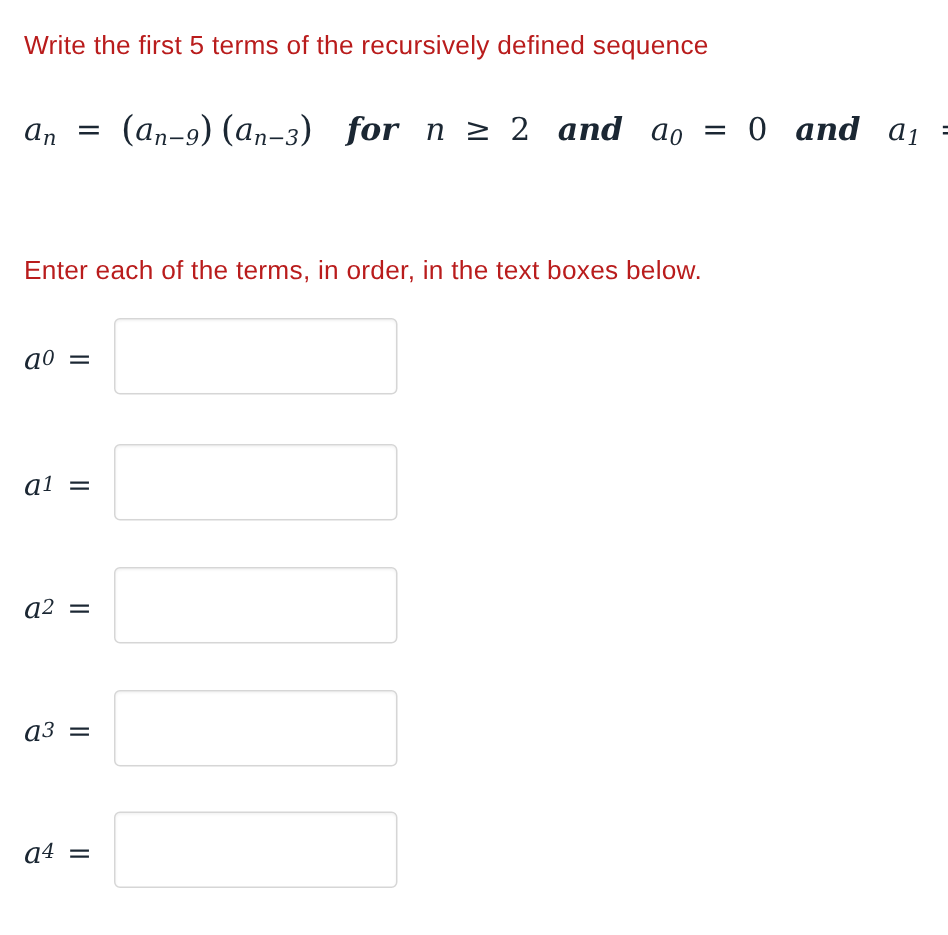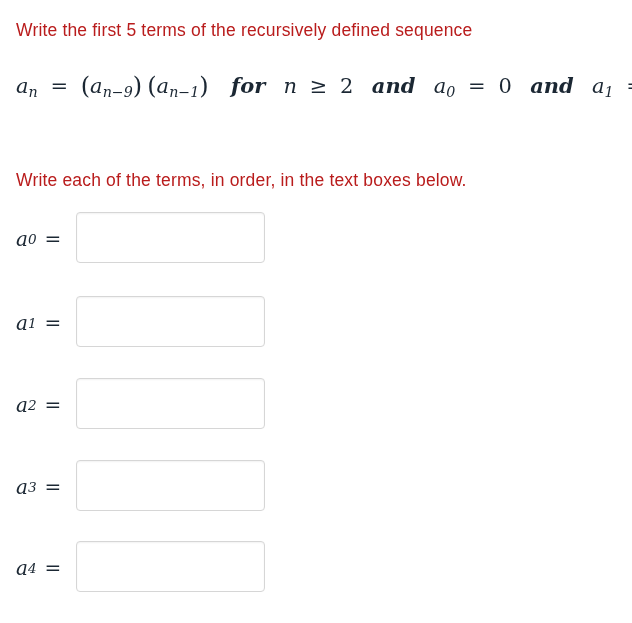--- a/index.html
+++ b/index.html
@@ -138,42 +138,42 @@
 </head>
 <body>
 
 <div class="question-body">
 
   <div class="prompt-line first">Write the first 5 terms of the recursively defined sequence</div>
 
   <div class="math-display">
     <span class="grp"><span class="mi">a</span><sub class="msub">n</sub></span>
     <span class="mo rel">=</span>
-    <span class="paren">(</span><span class="grp"><span class="mi">a</span><sub class="msub">n−9</sub></span><span class="paren">)</span><span class="gap-sm"></span><span class="paren">(</span><span class="grp"><span class="mi">a</span><sub class="msub">n−1</sub></span><span class="paren">)</span>
+    <span class="paren">(</span><span class="grp"><span class="mi">a</span><sub class="msub">n−9</sub></span><span class="paren">)</span><span class="gap-sm"></span><span class="paren">(</span><span class="grp"><span class="mi">a</span><sub class="msub">n−3</sub></span><span class="paren">)</span>
     <span class="gap-md"></span>
     <span class="mtext-it">for</span>
     <span class="gap-sm"></span>
     <span class="mi">n</span>
     <span class="mo rel">≥</span>
     <span class="mn">2</span>
     <span class="gap-sm"></span>
     <span class="mtext-it">and</span>
     <span class="gap-sm"></span>
     <span class="grp"><span class="mi">a</span><sub class="msub">0</sub></span>
     <span class="mo rel">=</span>
     <span class="mn">0</span>
     <span class="gap-sm"></span>
     <span class="mtext-it">and</span>
     <span class="gap-sm"></span>
     <span class="grp"><span class="mi">a</span><sub class="msub">1</sub></span>
     <span class="mo rel">=</span>
     
   </div>
 
-  <div class="prompt-line second">Write each of the terms, in order, in the text boxes below.</div>
+  <div class="prompt-line second">Enter each of the terms, in order, in the text boxes below.</div>
 
   <div class="answer-row" style="top:212px;">
     <div class="answer-label">
         <span class="mi">a</span>
         <sub class="msub">0</sub>
         <span class="eq">=</span>
       </div>
     <input class="answer-input" type="text" placeholder="" style="">
   </div>
 

